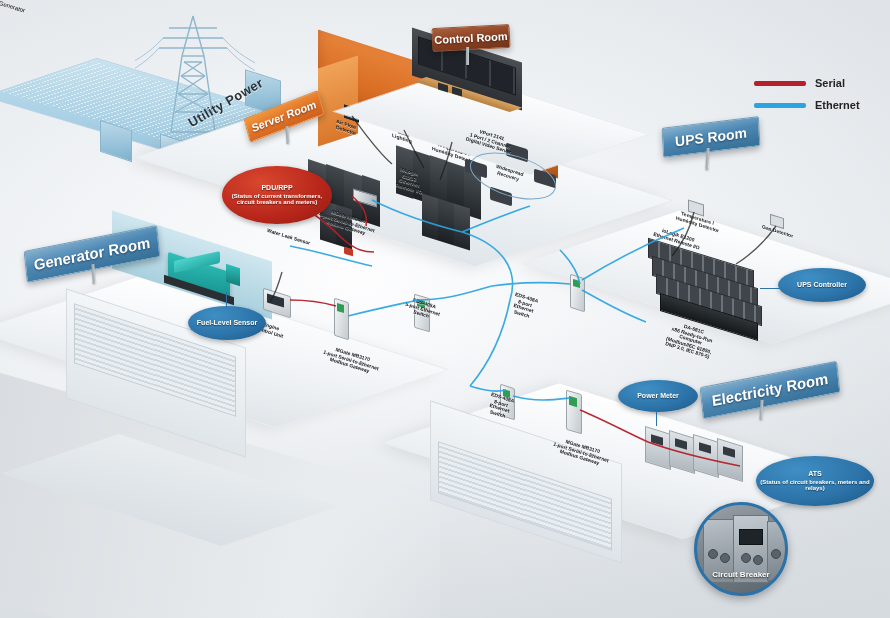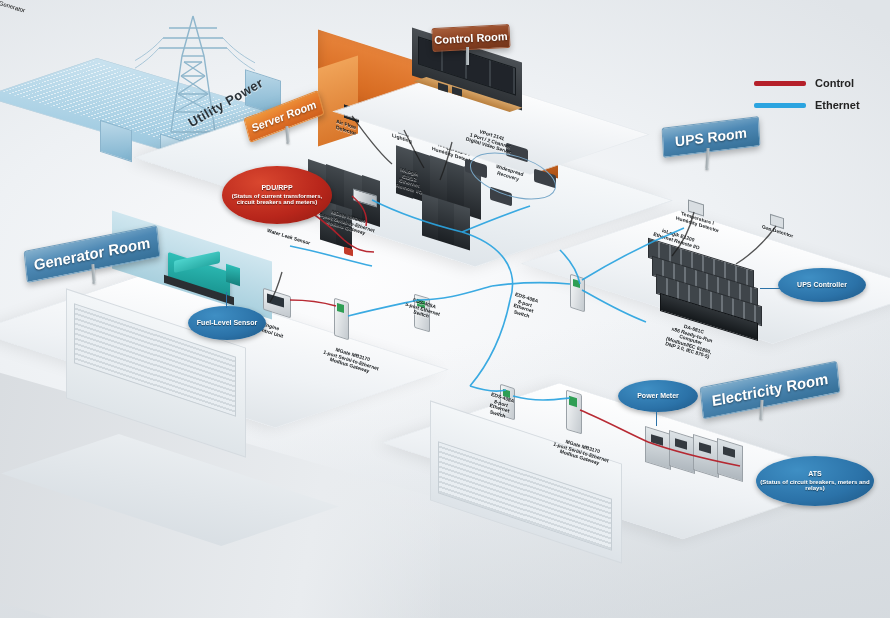--- a/index.html
+++ b/index.html
@@ -428,25 +428,40 @@
   <div class="bubble bub-blue nosel" style="left:618px;top:380px;width:80px;height:32px;font-size:7px;">
     <span>Power Meter</span>
   </div>
   <div class="bub-line" style="left:656px;top:410px;width:1px;height:16px;"></div>
 
   <div class="bubble bub-blue nosel" style="left:756px;top:456px;width:118px;height:50px;font-size:6px;flex-direction:column;">
     <span style="font-size:7px;">ATS</span>
     <span style="font-size:6px;margin-top:1px;">(Status of circuit breakers, meters and relays)</span>
   </div>
 
+  <div class="abs" style="left:694px;top:502px;width:88px;height:88px;border-radius:50%;overflow:hidden;
+              border:3px solid #2b72a8;box-shadow:0 3px 8px rgba(0,0,0,.3);
+              background:linear-gradient(160deg,#9aa3aa 0%,#7d868d 40%,#5c656c 100%);">
+    <div class="abs" style="left:6px;top:14px;width:30px;height:62px;background:linear-gradient(170deg,#b9c1c7,#828b92);border:1px solid #6c757c;"></div>
+    <div class="abs" style="left:36px;top:10px;width:34px;height:66px;background:linear-gradient(170deg,#c3cbd1,#8c959c);border:1px solid #6c757c;"></div>
+    <div class="abs" style="left:70px;top:16px;width:20px;height:58px;background:linear-gradient(170deg,#aeb7bd,#79828a);border:1px solid #6c757c;"></div>
+    <div class="abs" style="left:42px;top:24px;width:22px;height:14px;background:#1f2428;border:1px solid #0f1316;"></div>
+    <div class="abs" style="left:11px;top:44px;width:8px;height:8px;border-radius:50%;background:#59626a;border:1px solid #3f474d;"></div>
+    <div class="abs" style="left:23px;top:48px;width:8px;height:8px;border-radius:50%;background:#59626a;border:1px solid #3f474d;"></div>
+    <div class="abs" style="left:44px;top:48px;width:8px;height:8px;border-radius:50%;background:#59626a;border:1px solid #3f474d;"></div>
+    <div class="abs" style="left:56px;top:50px;width:8px;height:8px;border-radius:50%;background:#59626a;border:1px solid #3f474d;"></div>
+    <div class="abs" style="left:74px;top:44px;width:8px;height:8px;border-radius:50%;background:#59626a;border:1px solid #3f474d;"></div>
+    <div class="abs nosel" style="left:0;bottom:14px;width:88px;text-align:center;color:#fff;font-size:8px;font-weight:bold;
+                text-shadow:0 1px 2px rgba(0,0,0,.8);">Circuit Breaker</div>
+  </div>
 
   <div id="legend">
     <div class="lg-row">
       <div class="lg-bar" style="background:#b5202a;"></div>
-      <div class="lg-txt">Control</div>
+      <div class="lg-txt">Serial</div>
     </div>
     <div class="lg-row">
       <div class="lg-bar" style="background:#2ba4e0;"></div>
       <div class="lg-txt">Ethernet</div>
     </div>
   </div>
 
 </div>
 
 </body></html>

